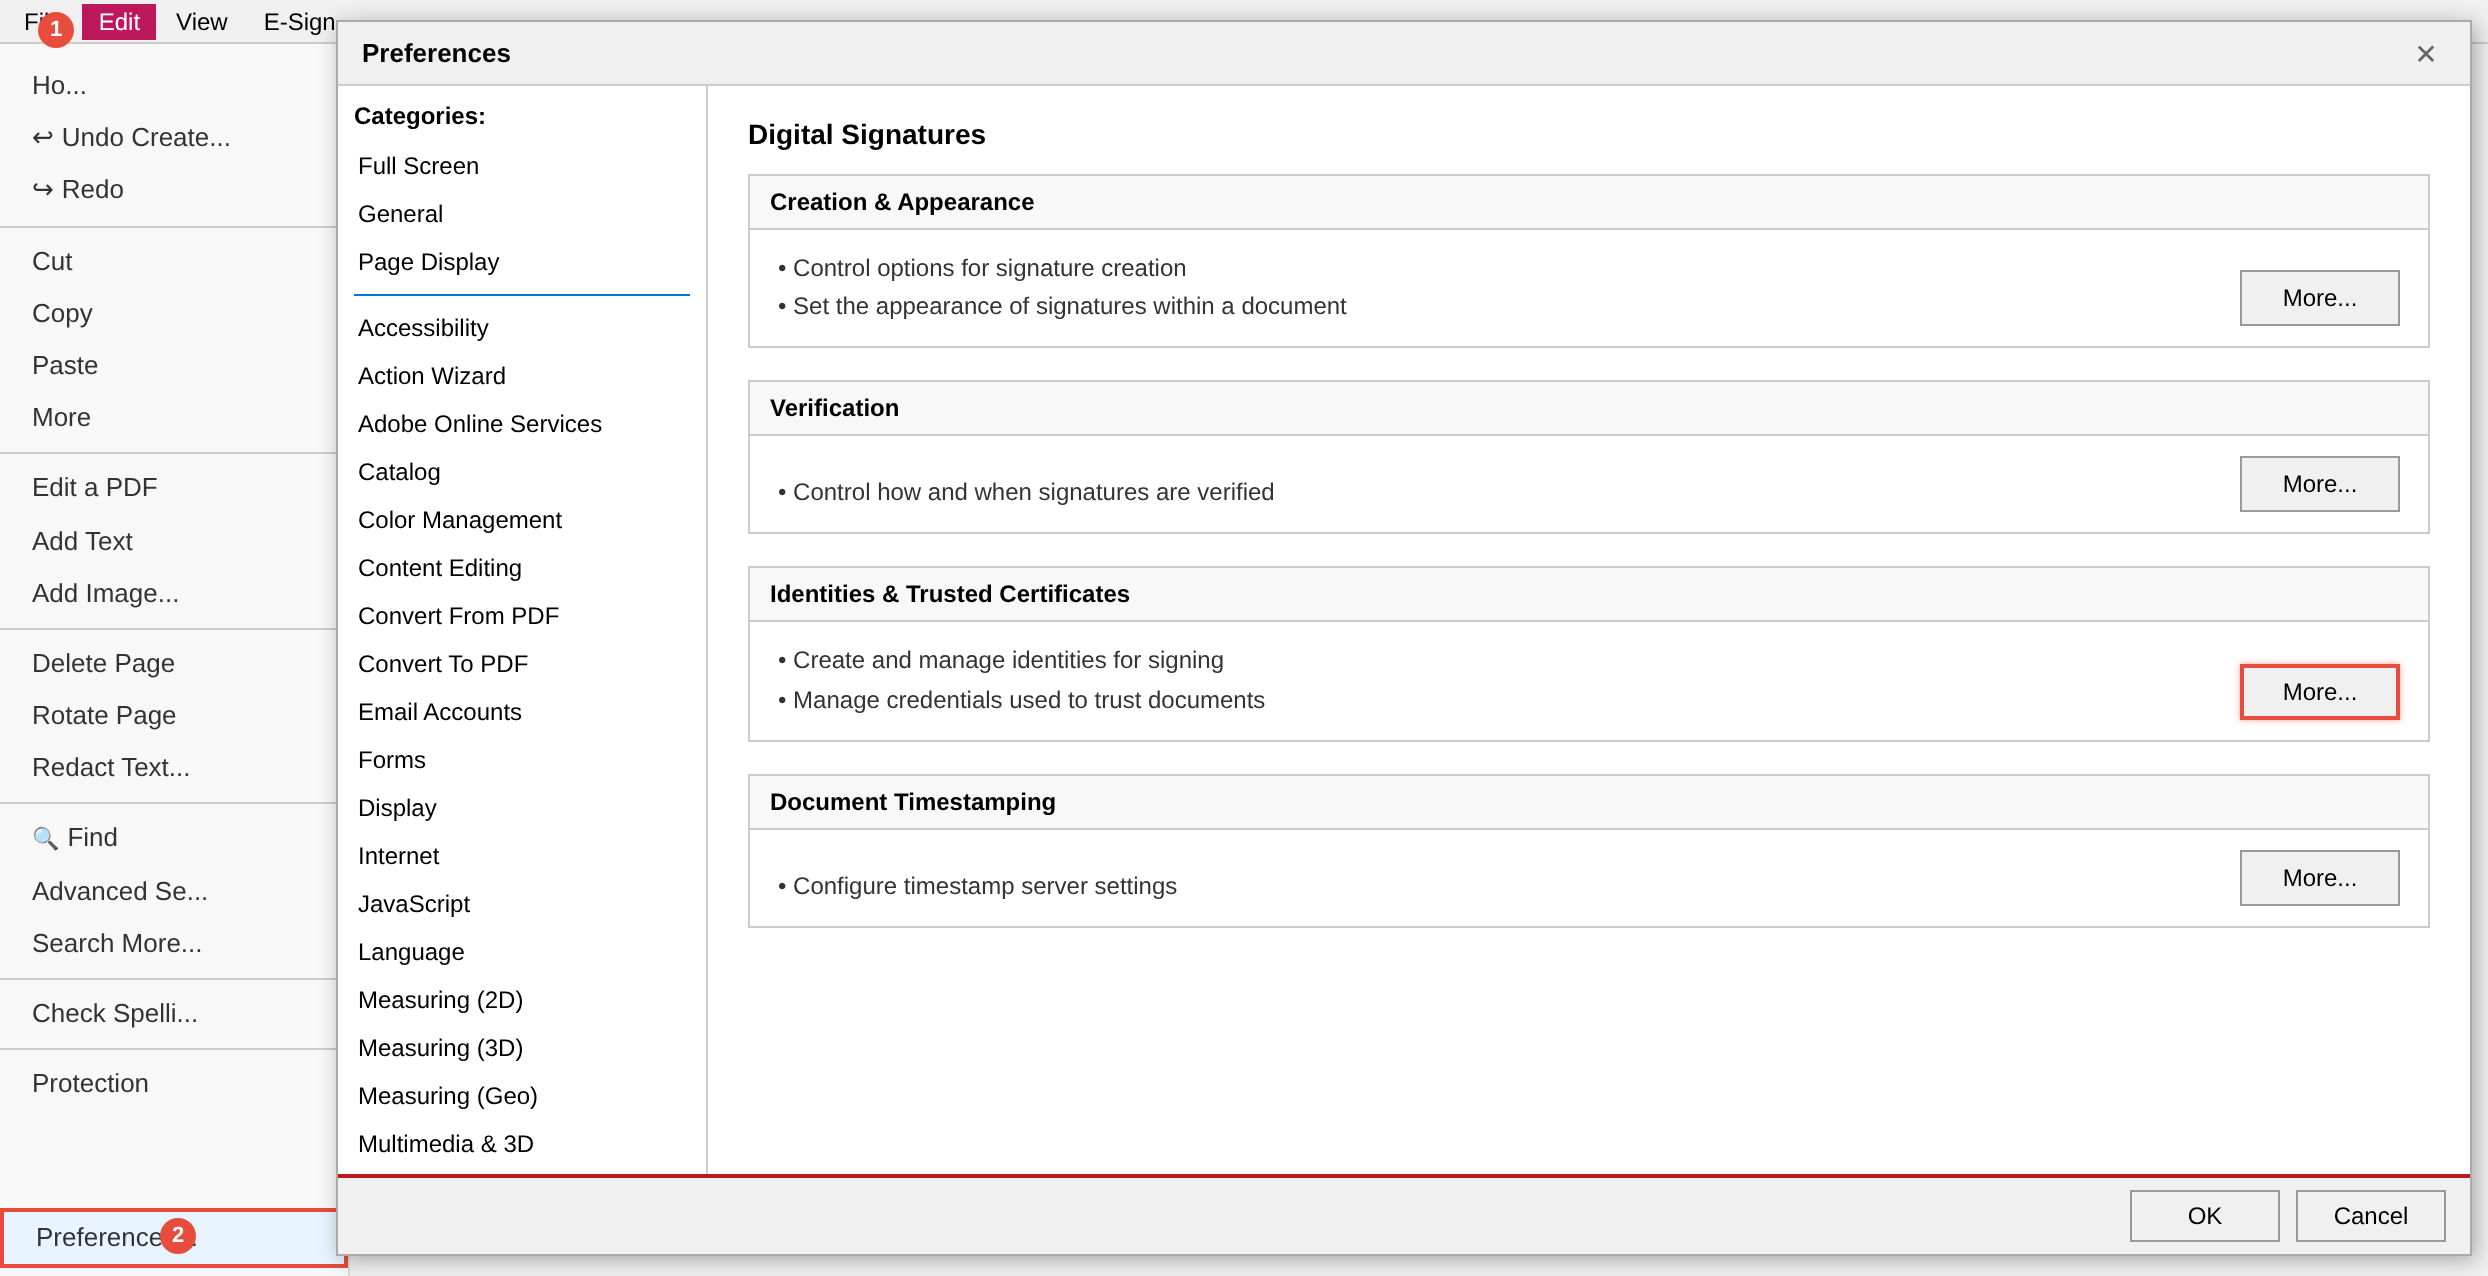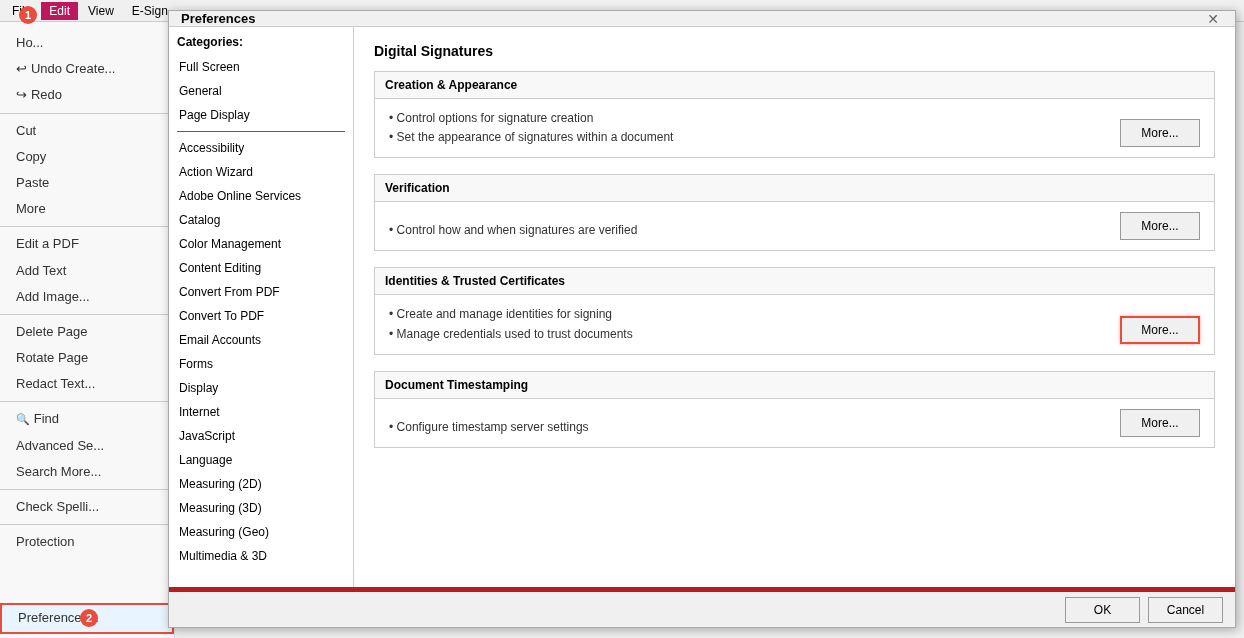--- a/index.html
+++ b/index.html
@@ -106,21 +106,21 @@
       width: 1068px;
       height: 618px;
       background: #fff;
       border: 1px solid #aaa;
       box-shadow: 2px 2px 10px rgba(0,0,0,0.3);
       display: flex;
       flex-direction: column;
     }
 
     .dialog-title-bar {
-      height: 16px;
+      height: 32px;
       background: #f0f0f0;
       border-bottom: 1px solid #ccc;
       display: flex;
       align-items: center;
       justify-content: space-between;
       padding: 0 12px;
     }
     .dialog-title {
       font-size: 13px;
       font-weight: 600;
@@ -236,21 +236,21 @@
       flex-shrink: 0;
     }
     .more-btn.highlighted {
       border: 2px solid #e74c3c;
       box-shadow: 0 0 3px rgba(231,76,60,0.5);
     }
 
     
     .dialog-footer {
       height: 40px;
-      border-top: 5px solid #b91c1c;
+      border-top: 2px solid #b91c1c;
       background: #f0f0f0;
       display: flex;
       align-items: center;
       justify-content: flex-end;
       padding: 0 12px;
       gap: 8px;
     }
     .footer-btn {
       width: 75px;
       height: 26px;

